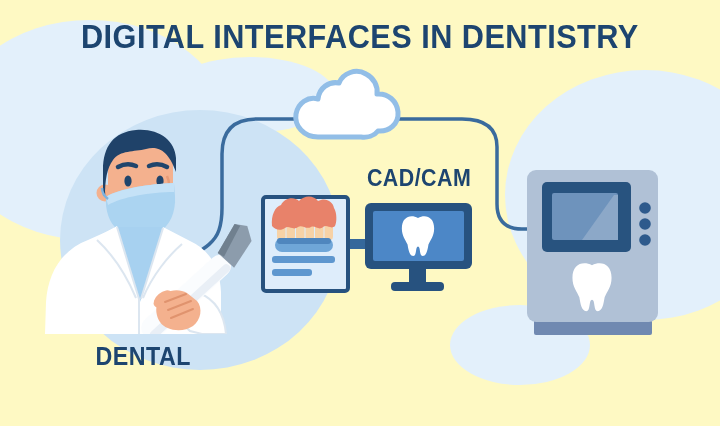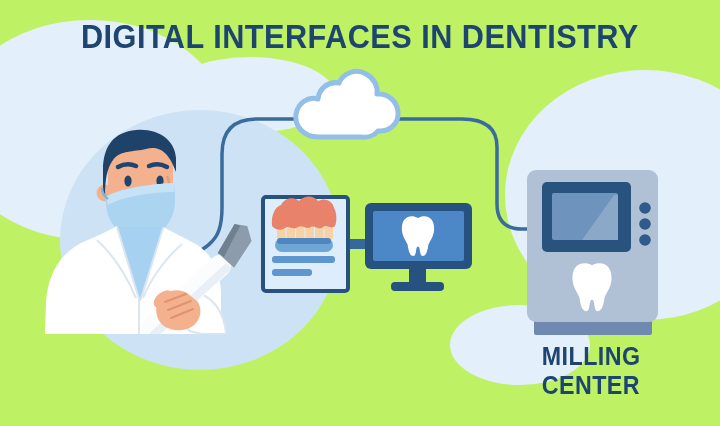--- a/index.html
+++ b/index.html
@@ -1,18 +1,18 @@
 <!DOCTYPE html>
 <html><head>
 <meta charset="utf-8">
 <style>
   html,body{margin:0;padding:0;}
   .stage{
     position:relative;width:720px;height:426px;overflow:hidden;
-    background:#bef264;
+    background:#fef9c3;
     font-family:"Liberation Sans", sans-serif;
   }
   .stage svg{position:absolute;left:0;top:0;}
   .txt{
     position:absolute;color:#1D4570;font-weight:bold;text-align:center;
     letter-spacing:.5px;
   }
   .condense{display:inline-block;transform:scaleX(.93);transform-origin:center;white-space:nowrap;}
   .title{left:0;right:0;top:20px;font-size:33px;line-height:34px;}
   .cadcam{left:339px;width:160px;top:165px;font-size:23px;}
@@ -159,22 +159,22 @@
         <path d="M 168 310 L 191 301" stroke="#E0936E" stroke-width="2" fill="none" stroke-linecap="round"></path>
         <path d="M 171 318 L 193 309" stroke="#E0936E" stroke-width="2" fill="none" stroke-linecap="round"></path>
       </g>
     </g>
   </svg>
 
   <div class="txt title">
     <span class="condense">DIGITAL INTERFACES IN DENTISTRY</span>
   </div>
 
+  <div class="txt cadcam">
+    <span class="condense">CAD/CAM</span>
+  </div>
 
   <div class="txt node-label dental">
+    <div><span class="condense">DENTAL</span></div>
   </div>
 
-  <div class="txt node-label milling">
-    <div><span class="condense">MILLING</span></div>
-    <div><span class="condense">CENTER</span></div>
-  </div>
 
 </div>
 
 </body></html>

